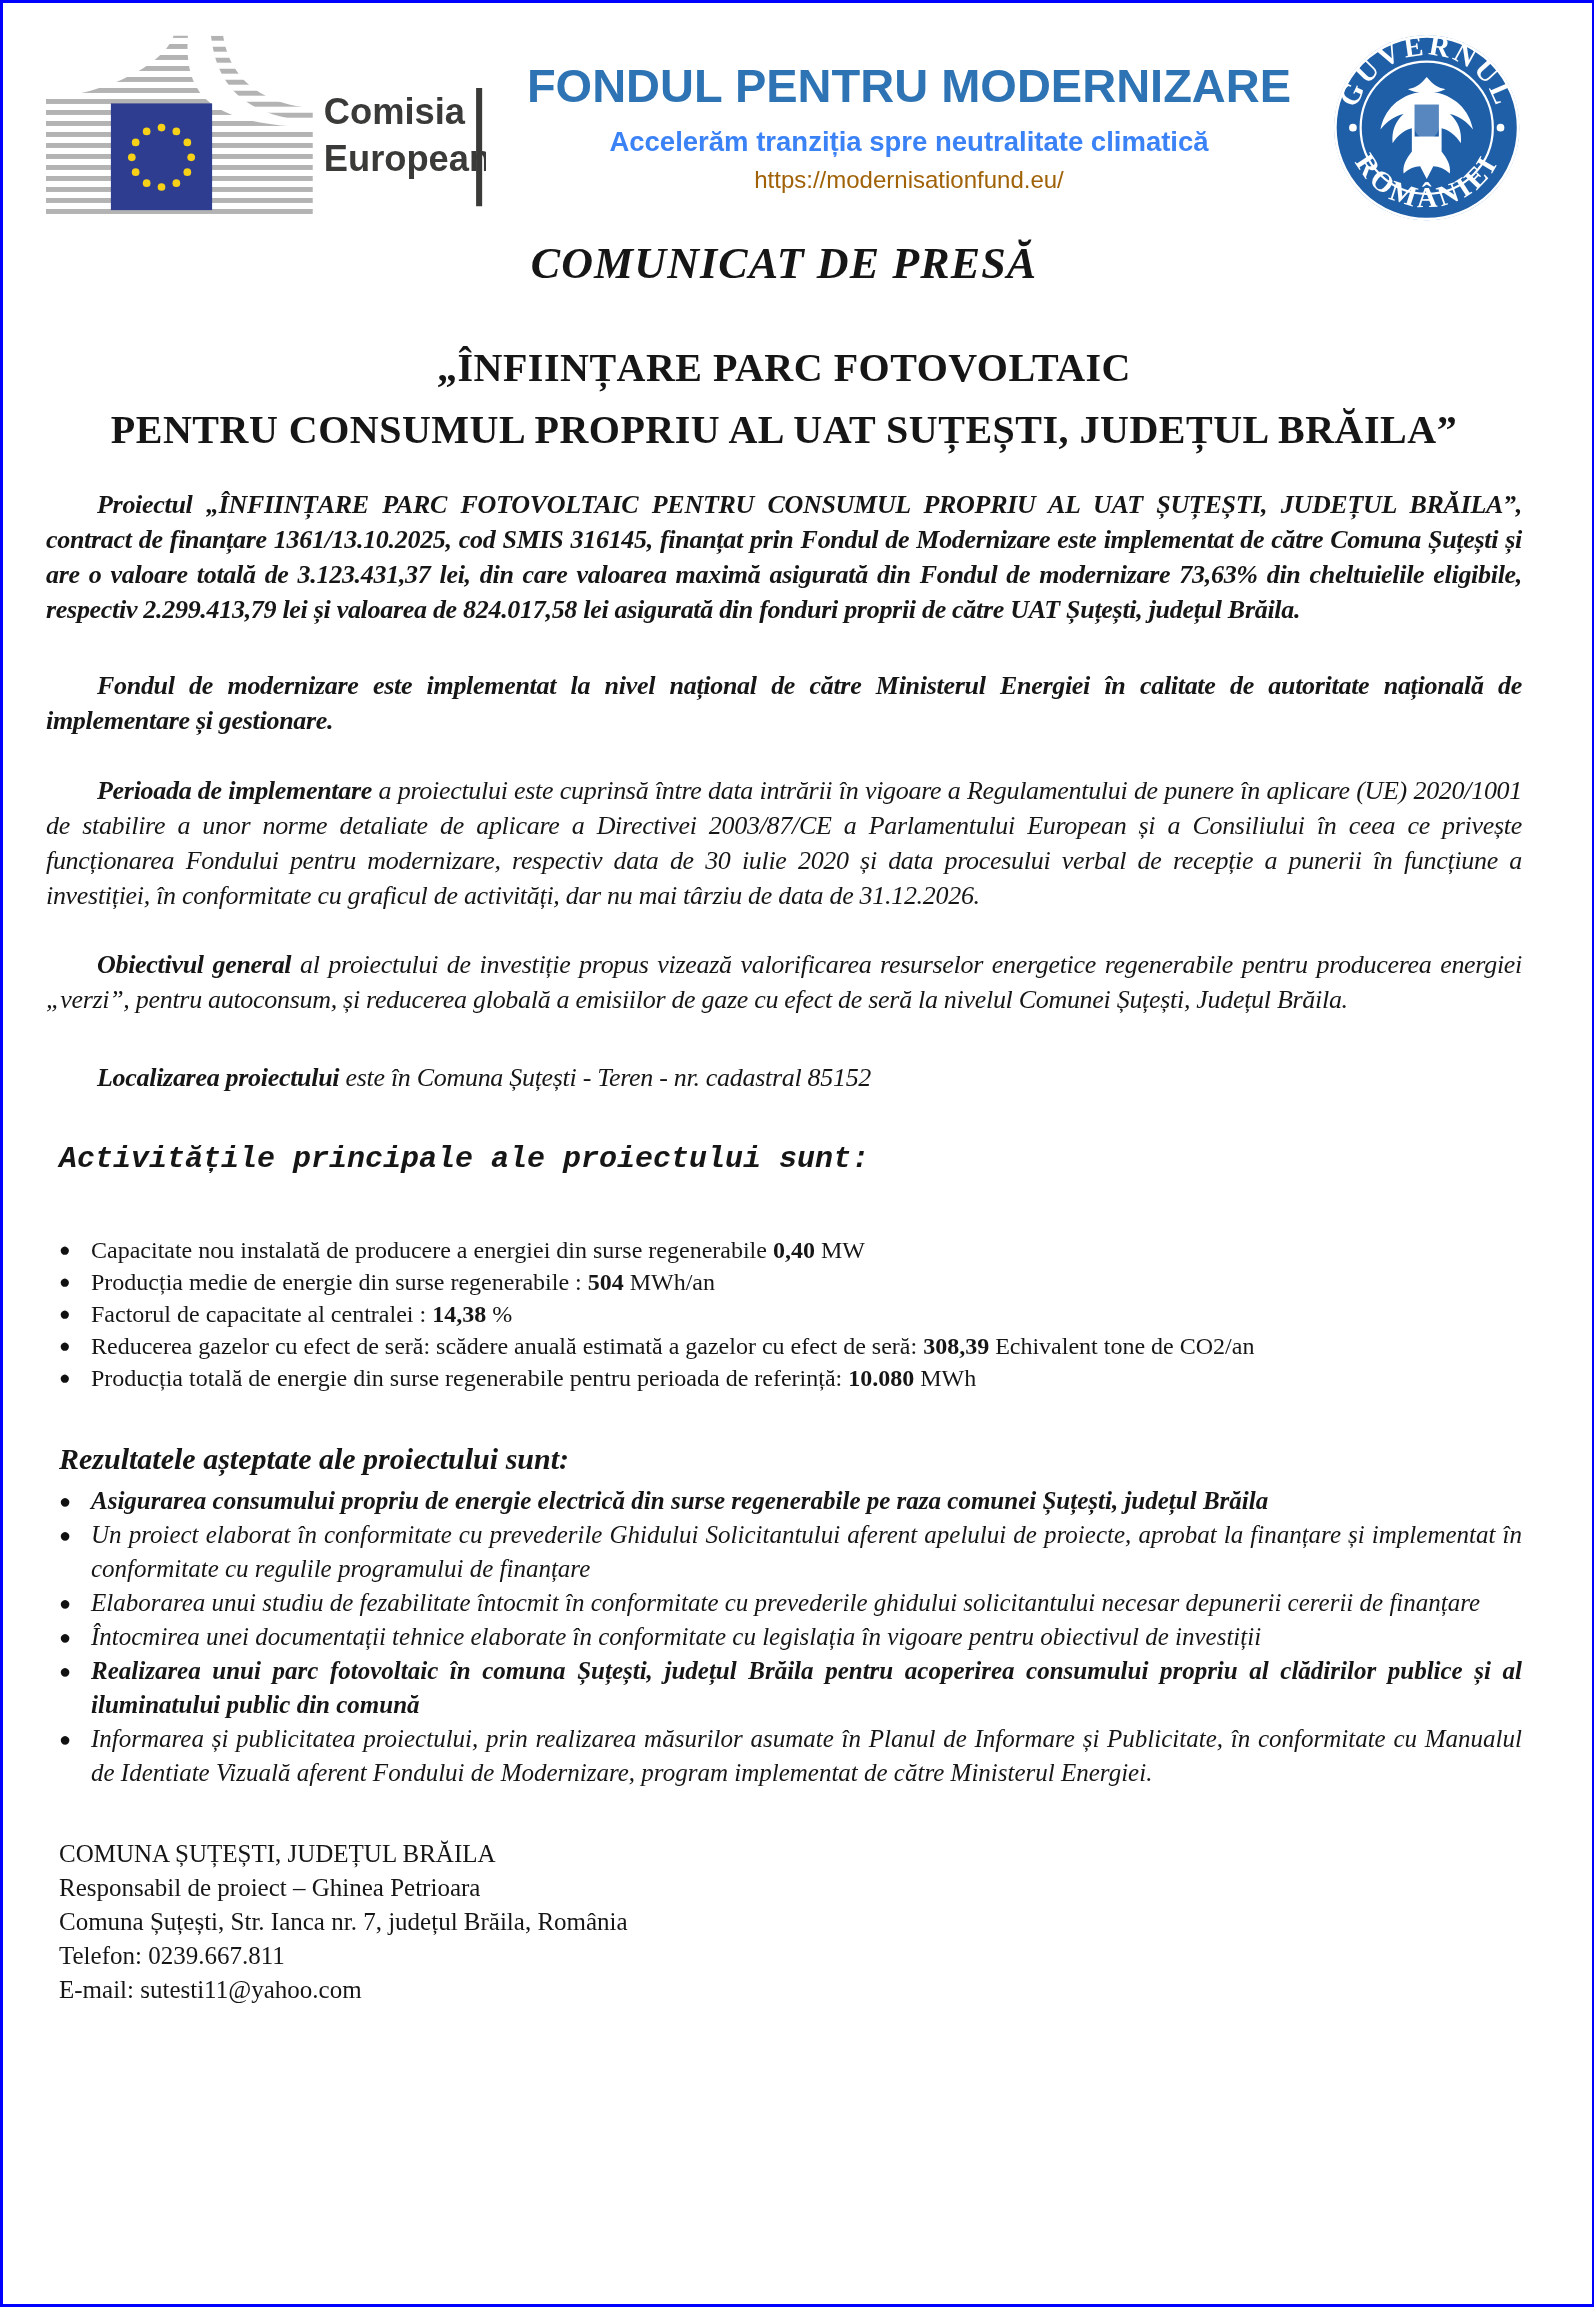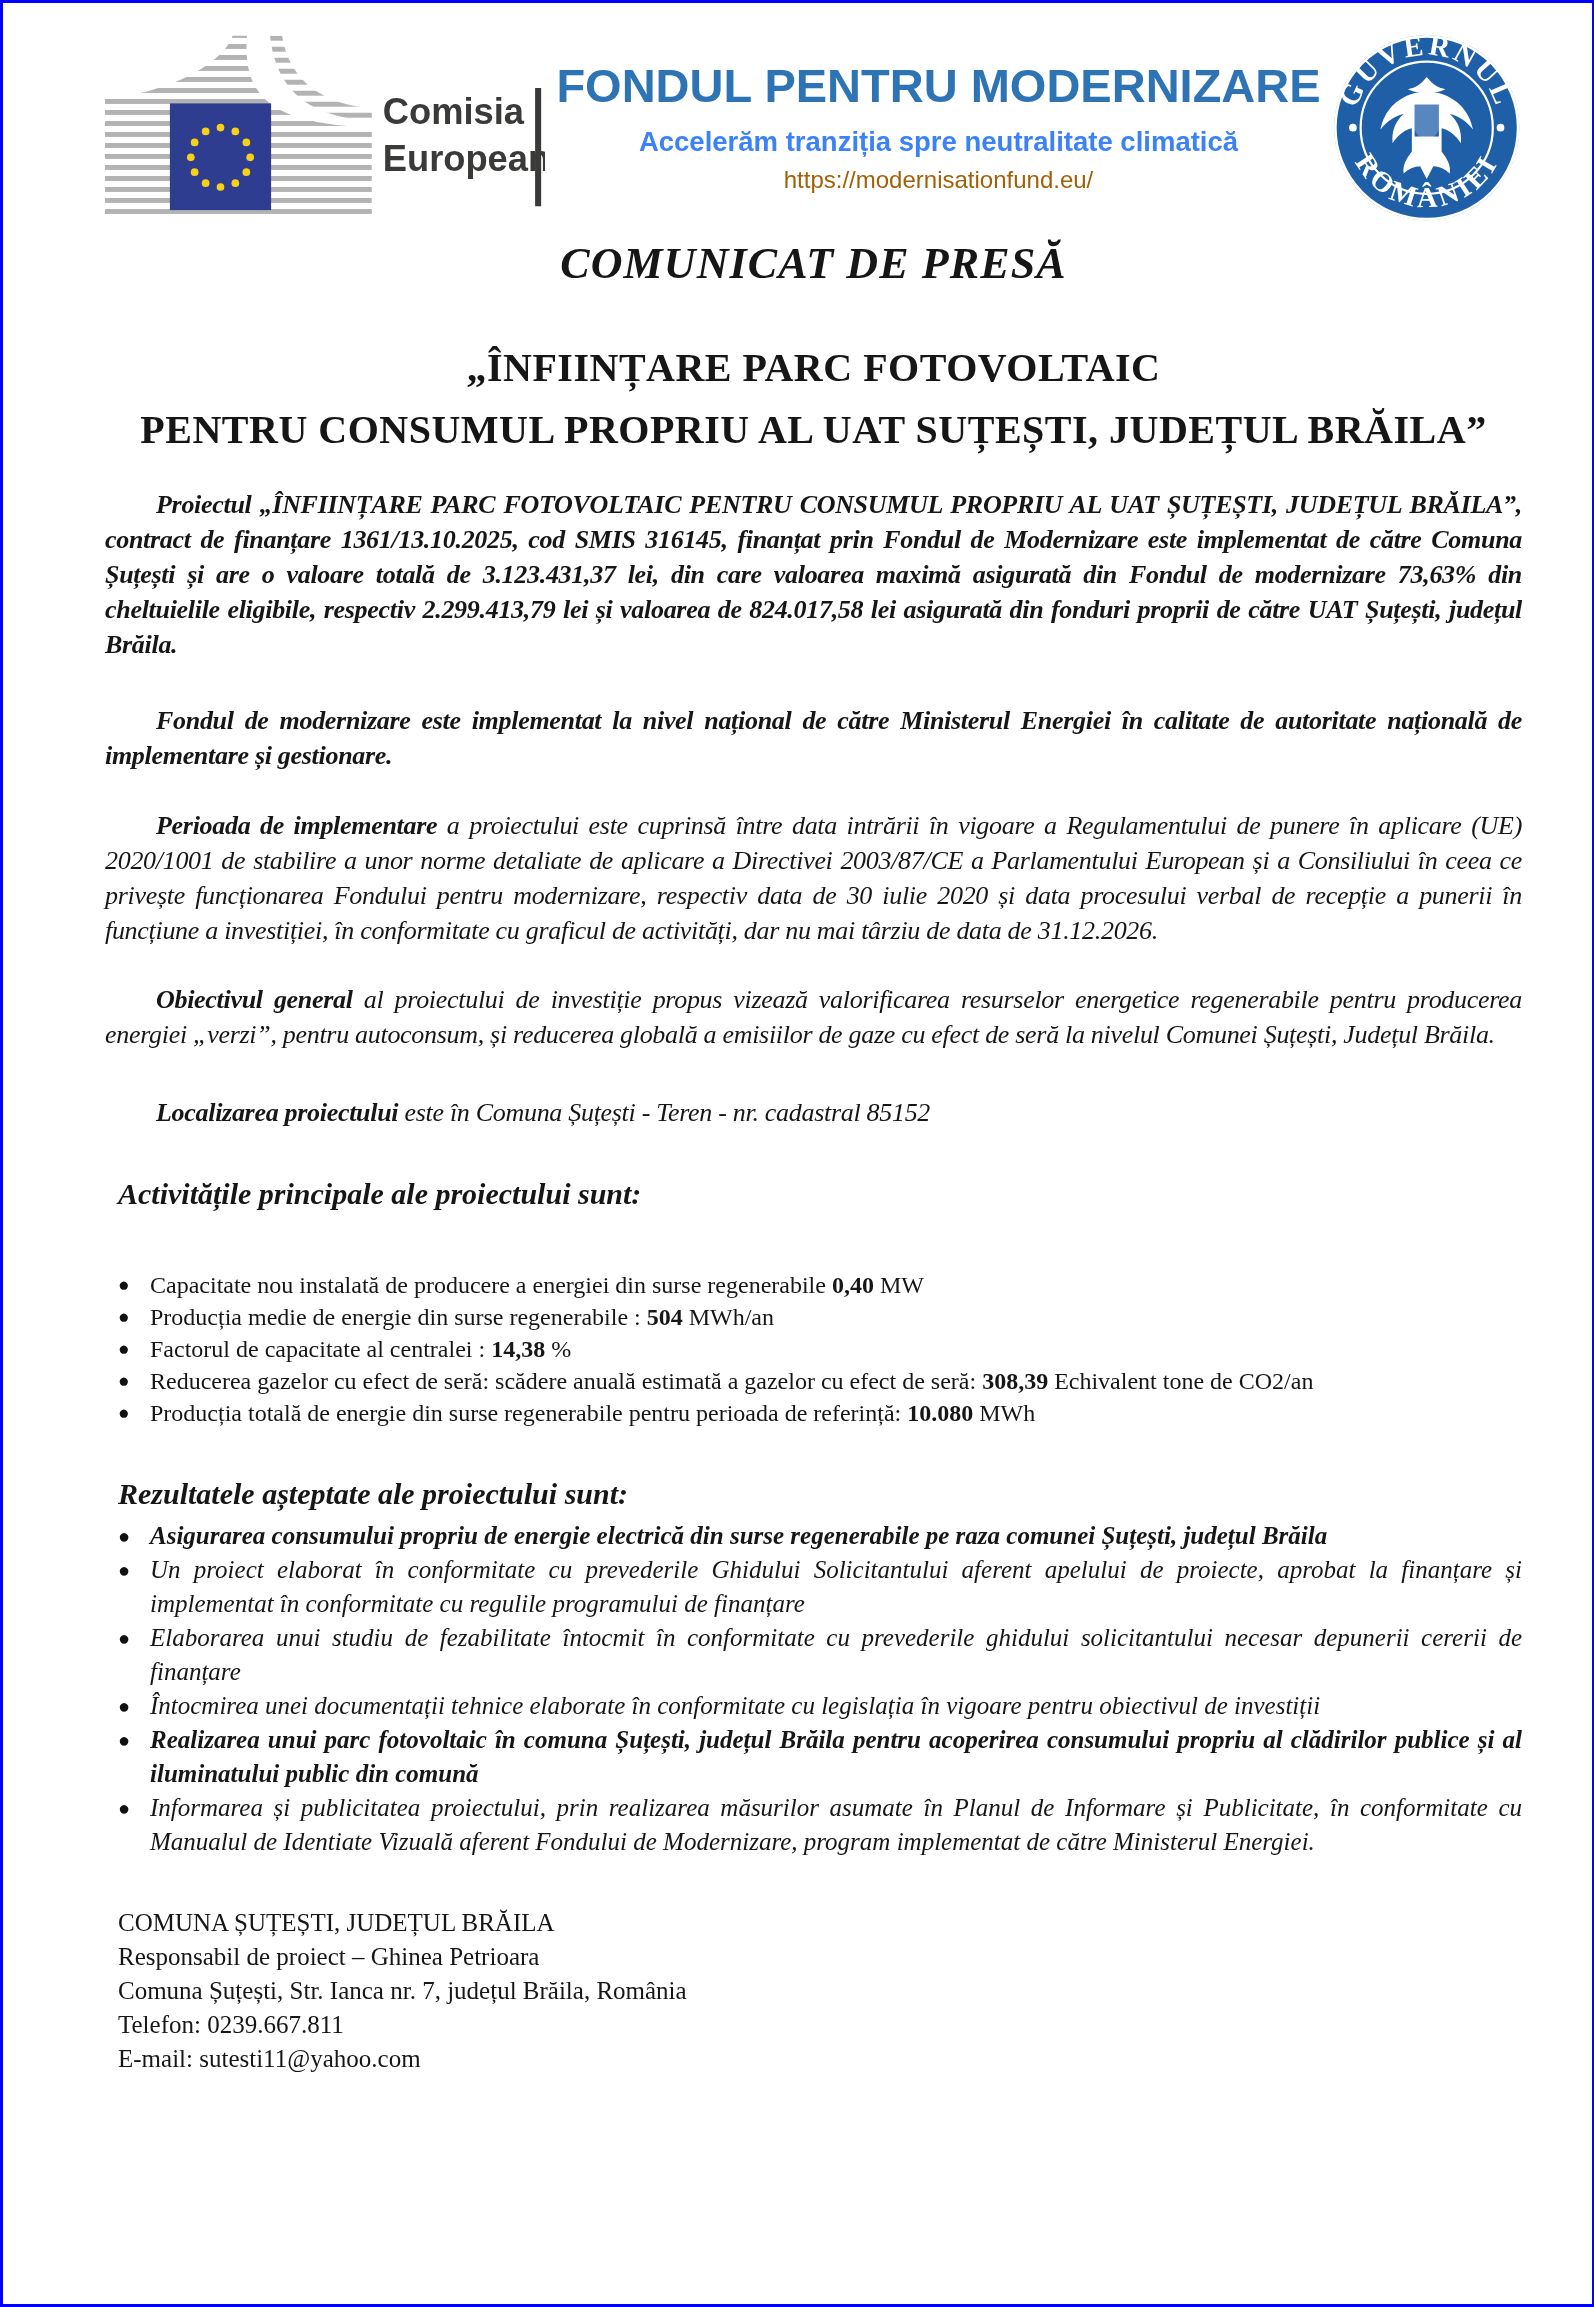--- a/index.html
+++ b/index.html
@@ -5,21 +5,21 @@
   html,body{margin:0;padding:0;}
   body{
     width:1595px;height:2307px;
     background:#ffffff;
     box-sizing:border-box;
     border:3.3px solid #0000fe;
     overflow:hidden;
     font-family:"Liberation Serif", serif;
     color:#161616;
   }
-  .page{padding:30px 70px 0 102px;}
+  .page{padding:30px 70px 0 43px;}
 
   
   .header{display:flex;justify-content:space-between;align-items:flex-start;}
   .ec-logo{width:440px;height:187px;flex:0 0 auto;}
   .header-center{flex:1;text-align:center;padding-top:25px;}
   .fund-title{
     font-family:"Liberation Sans", sans-serif;
     font-weight:700;font-size:47px;letter-spacing:0px;
     color:#2e74b5;white-space:nowrap;
   }
@@ -52,21 +52,21 @@
   .p3{margin-top:35px;}
   .p4{margin-top:34px;}
   .lead{font-weight:700;}
   .loc{margin-top:43px;}
 
   
   .sec-h{
     font-style:italic;font-weight:700;font-size:30px;
     margin-left:13px;
   }
-  .act-h{margin-top:47px;}
+  .act-h{margin-top:47px;font-family:Liberation Mono, monospace;}
   ul.doclist{list-style:none;margin:7.7px 0 0 13px;padding:0;}
   ul.doclist li{position:relative;padding-left:32px;}
   ul.doclist li::before{
     content:"●";position:absolute;left:0;top:0;
     font-size:0.8em;line-height:inherit;color:#111;
   }
   ul.act-list li{font-size:24px;line-height:30px;}
   .ind-h{margin-top:53px;}
   ul.ind-list{margin-top:58px;}
   ul.ind-list li{font-size:24px;line-height:32px;}

